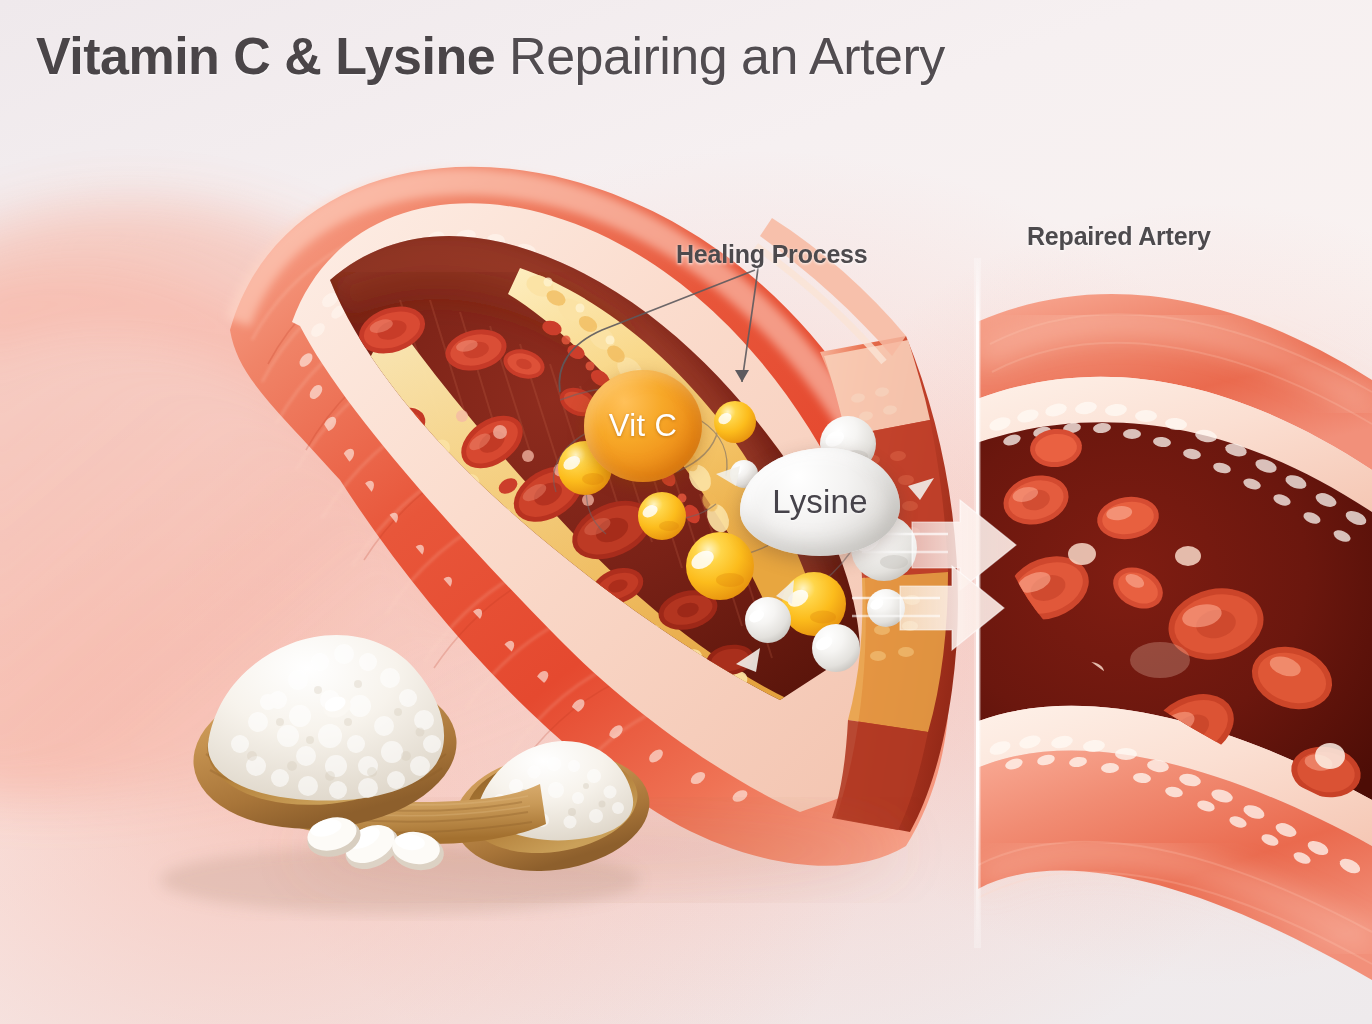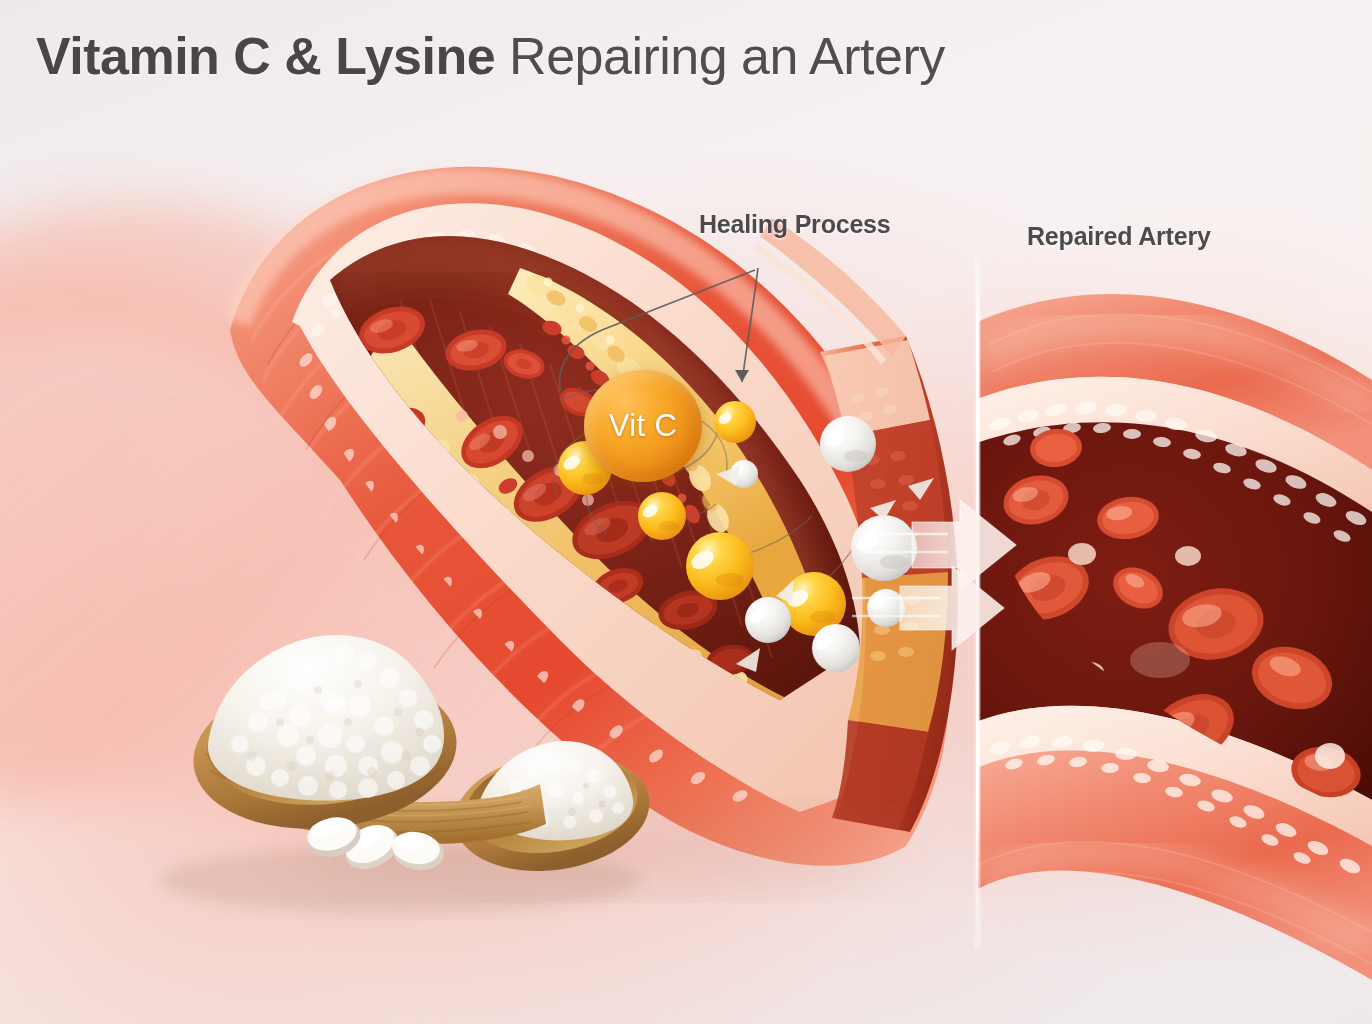--- a/index.html
+++ b/index.html
@@ -36,21 +36,21 @@
 
   
   .seclabel {
     position:absolute;
     font-size:25px; font-weight:700;
     color:#4d4a4d;
     white-space:nowrap;
     text-shadow:0 1px 3px rgba(255,255,255,0.9);
     letter-spacing:-0.2px;
   }
-  #label-healing  { left:676px; top:210px;margin-left:23px; }
+  #label-healing  { left:676px; top:240px; }
   #label-repaired { left:1027px; top:222px; }
 
   
   svg.layer { position:absolute; left:0; top:0; width:1372px; height:1024px; }
 
   
   .bubble-label {
     position:absolute;
     display:flex; align-items:center; justify-content:center;
     pointer-events:none;
@@ -994,14 +994,17 @@
     <span class="bold">Vitamin C &amp; Lysine</span><span class="reg"> Repairing an Artery</span>
   </div>
 
   <div class="seclabel" id="label-healing">Healing Process</div>
   <div class="seclabel" id="label-repaired">Repaired Artery</div>
 
   <div class="bubble-label" id="vitc-bubble">
     <span>Vit C</span>
   </div>
 
+  <div class="bubble-label" id="lysine-blob">
+    <span>Lysine</span>
+  </div>
 
 </div>
 
 </body></html>

